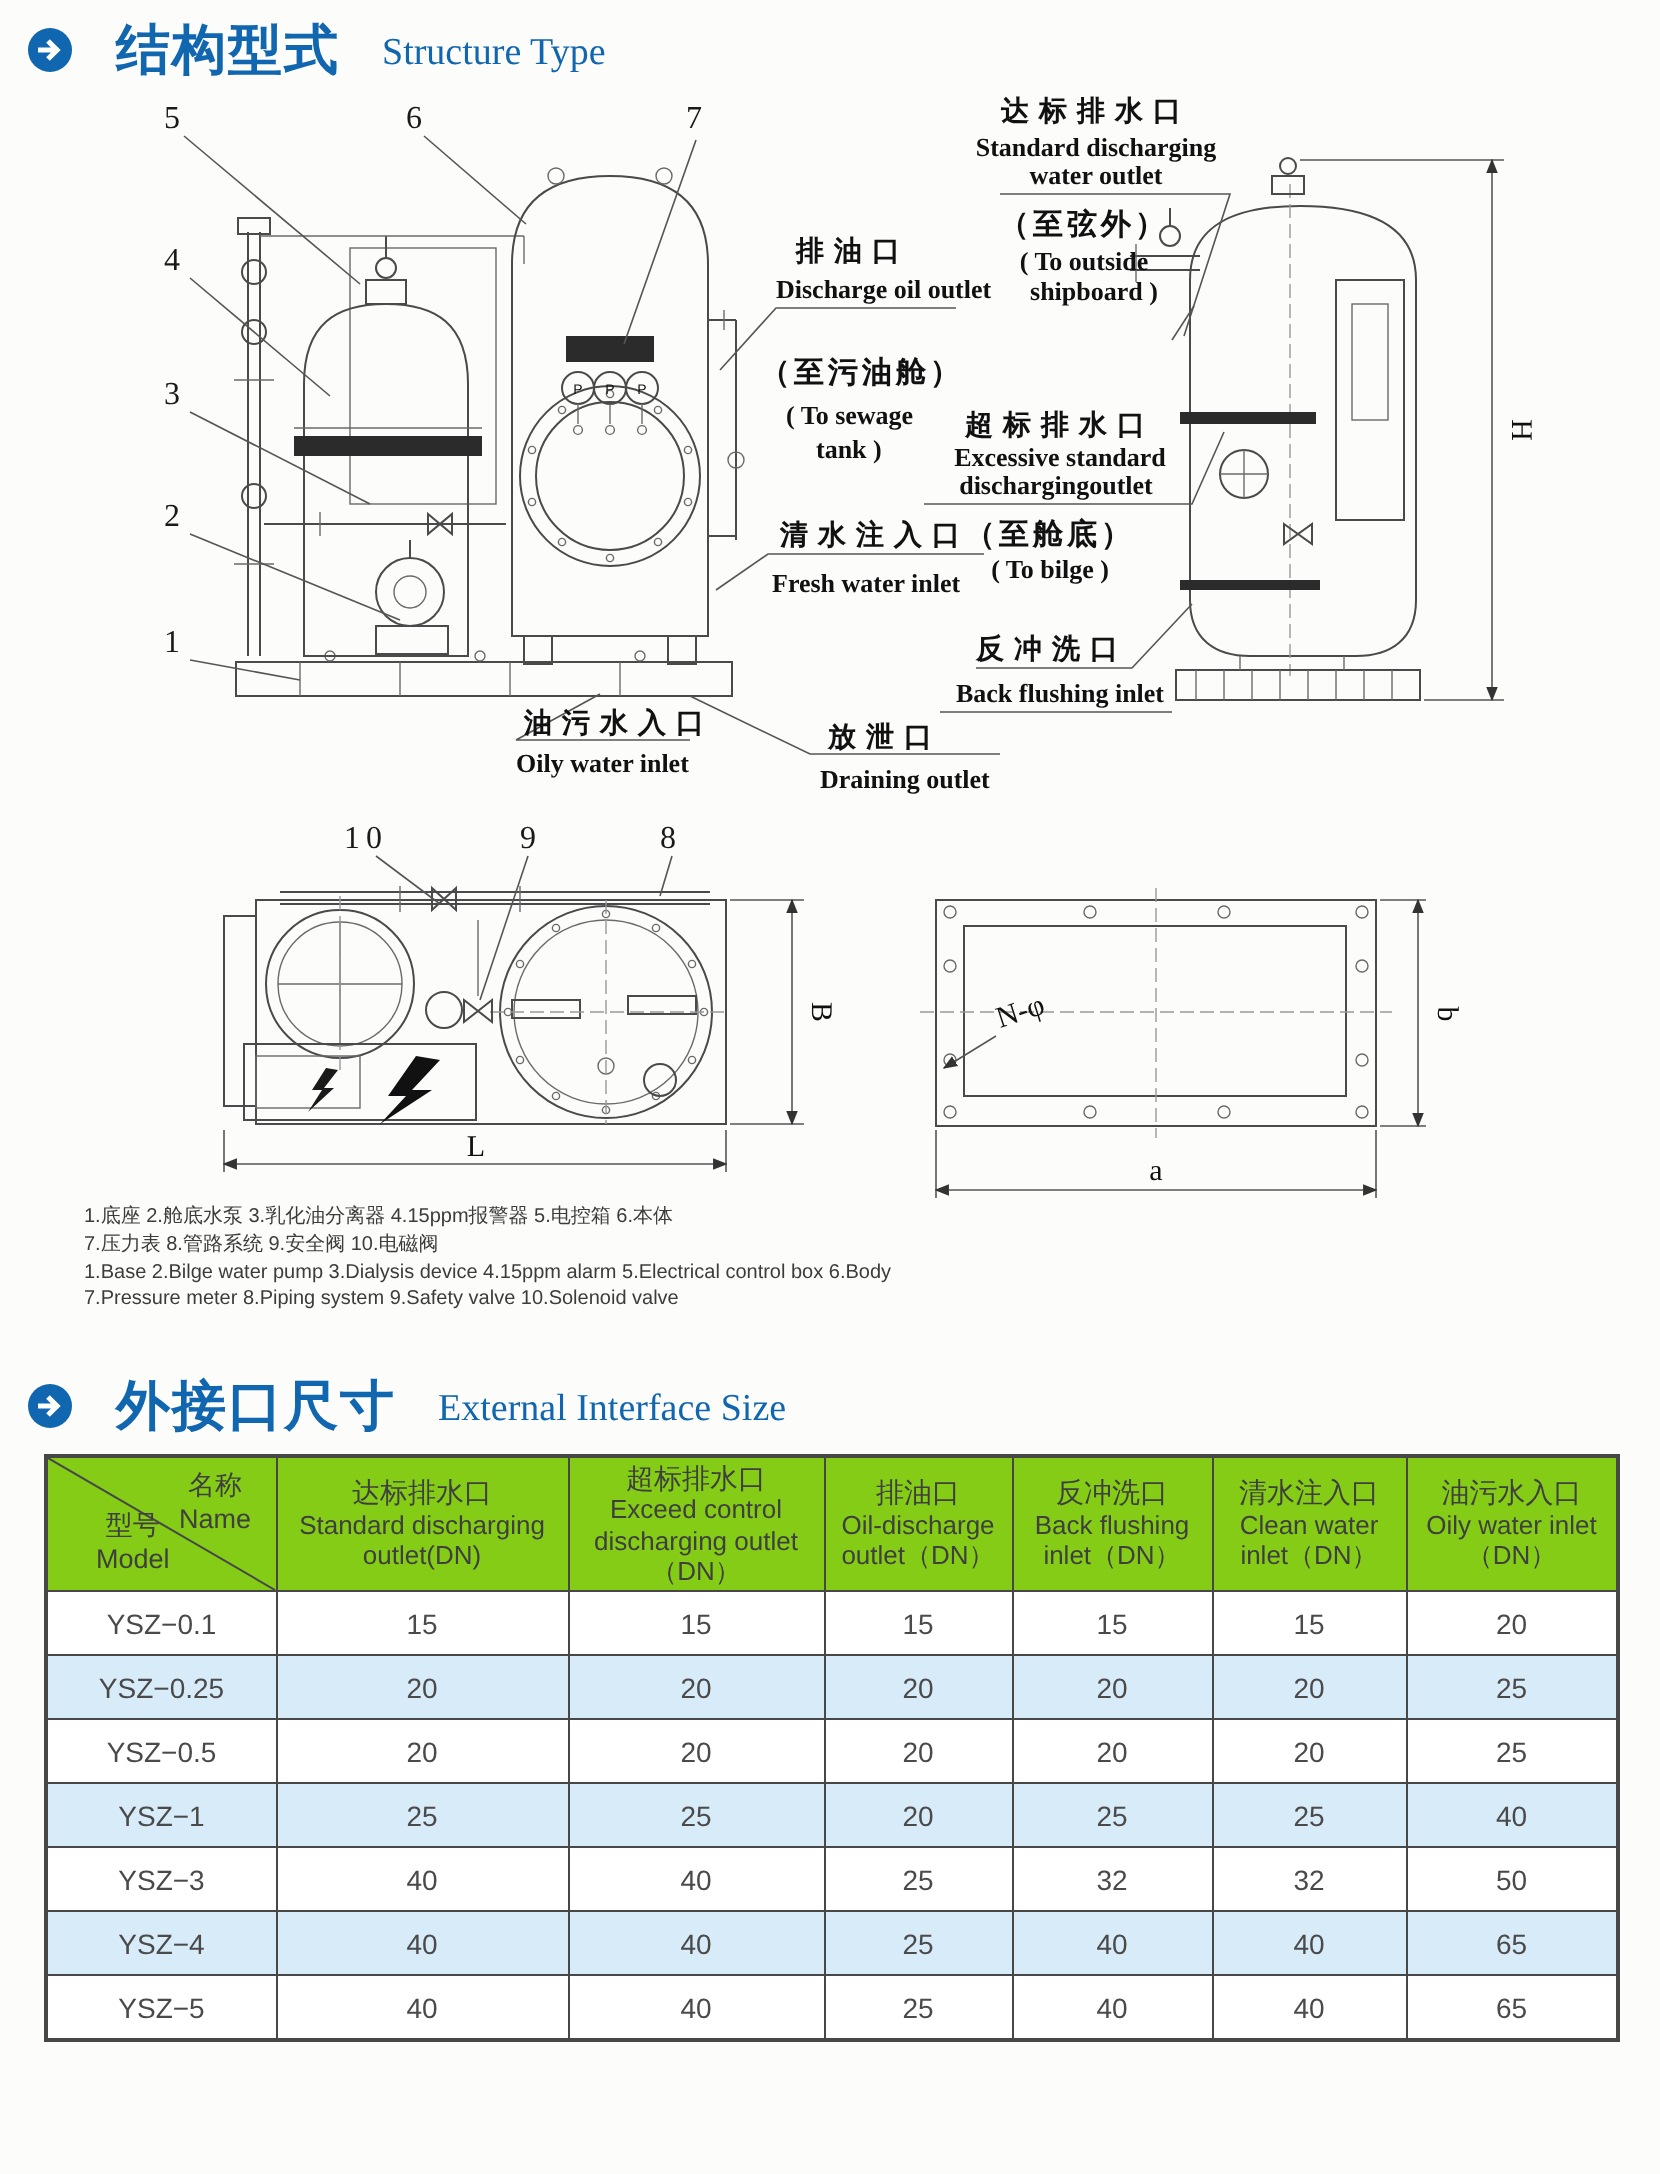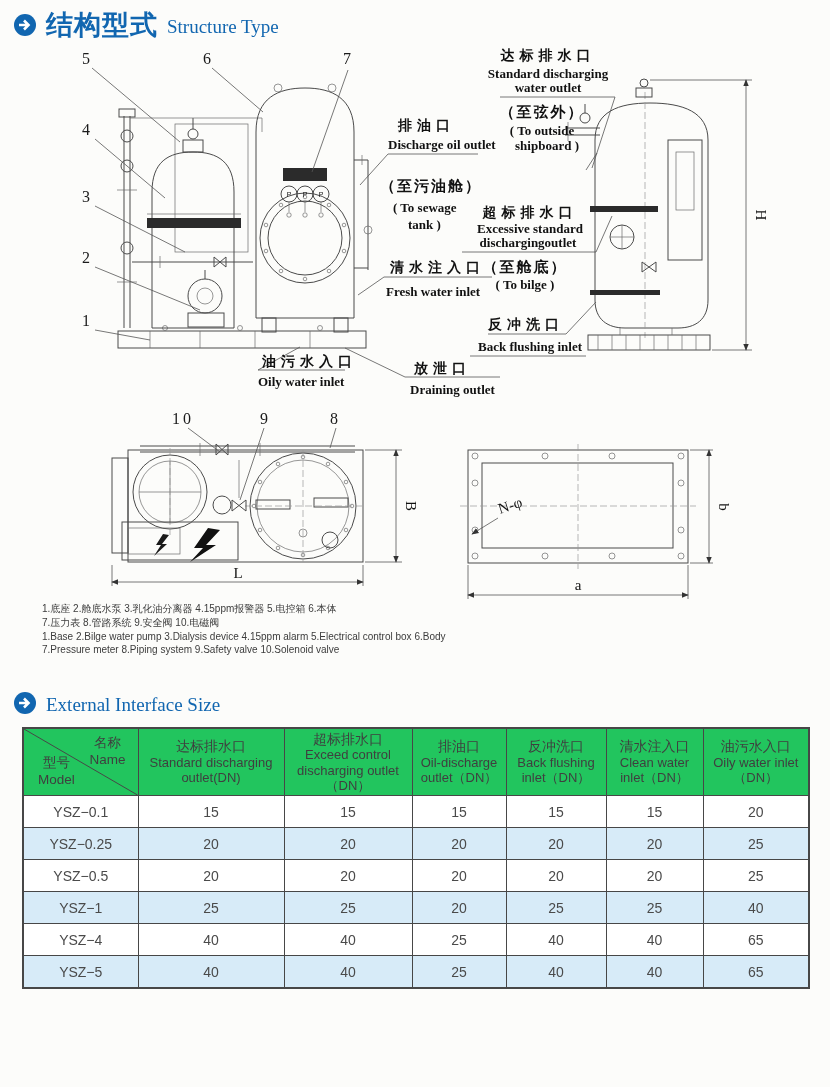--- a/index.html
+++ b/index.html
@@ -1,19 +1,19 @@
 <!DOCTYPE html>
 <html><head>
 <meta charset="utf-8">
 <style>
   html,body{margin:0;padding:0;background:#e8e8e6;}
   .page{position:relative;width:830px;height:1087px;background:#fcfcfa;overflow:hidden;
         font-family:"Liberation Sans",sans-serif;}
   
-  .sec-header{position:absolute;left:13px;height:34px;display:flex;align-items:center;gap:9px;}
+  .sec-header{position:absolute;left:13px;height:34px;display:flex;align-items:center;gap:21px;}
   .sec-header .hicon{width:24px;height:24px;flex:0 0 auto;}
   .sec-title-zh{font-size:27px;font-weight:bold;color:#1166b0;letter-spacing:1px;
                 font-family:"Liberation Sans",sans-serif;}
   .sec-title-en{font-size:19px;font-weight:normal;color:#1166b0;position:relative;top:2px;
                 font-family:"Liberation Serif",serif;}
   #sec1{top:8px;}
   #sec2{top:686px;}
   
   svg.drawing{position:absolute;left:0;top:0;}
   .ln{stroke:#4a4a4a;stroke-width:1;fill:none;}
@@ -28,29 +28,29 @@
   .dim{font:15px "Liberation Serif",serif;fill:#111;}
   .gp{font:7px "Liberation Sans",sans-serif;fill:#111;}
   .mid{text-anchor:middle;}
   
   .parts{position:absolute;left:42px;top:602px;font-size:10px;color:#3c3c3c;line-height:1.38;}
   
   .spec{position:absolute;left:22px;top:727px;width:786px;border-collapse:collapse;
         table-layout:fixed;background:#fff;color:#4a4a4a;border:2px solid #474747;}
   .spec th,.spec td{border:1px solid #474747;text-align:center;vertical-align:middle;
         padding:0;font-weight:normal;}
-  .spec thead th{background:#22c55e;height:66px;font-size:13.5px;line-height:1.18;color:#3f3f3f;}
+  .spec thead th{background:#84cc16;height:66px;font-size:13.5px;line-height:1.18;color:#3f3f3f;}
   .spec thead th .zh{font-size:14px;}
   .spec thead th .en{font-size:13px;}
   .spec tbody td{height:31px;font-size:14px;}
   .spec tbody tr:nth-child(even){background:#d7ebf8;}
   .corner{position:relative;}
   .corner svg{position:absolute;left:0;top:0;width:100%;height:100%;}
   .c-name{position:absolute;top:6px;right:12px;text-align:center;line-height:1.25;}
-  .c-model{position:absolute;bottom:6px;left:14px;line-height:1.25;}
+  .c-model{position:absolute;bottom:6px;left:24px;line-height:1.25;}
 </style>
 </head>
 <body>
 
 <div class="page">
 
   <div class="sec-header" id="sec1">
     <svg class="hicon" viewBox="0 0 24 24">
       <circle cx="12" cy="12" r="11" fill="#1166b0"></circle>
       <path d="M6,12 h9 M11,7.5 l4.5,4.5 -4.5,4.5" stroke="#fff" stroke-width="2.6" fill="none"></path>
@@ -350,20 +350,21 @@
     <div>7.压力表   8.管路系统    9.安全阀    10.电磁阀</div>
     <div>1.Base  2.Bilge water pump  3.Dialysis device  4.15ppm alarm  5.Electrical control box  6.Body</div>
     <div>7.Pressure meter  8.Piping system  9.Safety valve  10.Solenoid valve</div>
   </div>
 
   <div class="sec-header" id="sec2">
     <svg class="hicon" viewBox="0 0 24 24">
       <circle cx="12" cy="12" r="11" fill="#1166b0"></circle>
       <path d="M6,12 h9 M11,7.5 l4.5,4.5 -4.5,4.5" stroke="#fff" stroke-width="2.6" fill="none"></path>
     </svg>
+    <span class="sec-title-zh">外接口尺寸</span>
     <span class="sec-title-en">External Interface Size</span>
   </div>
 
   <table class="spec">
     <colgroup>
       <col style="width:115px">
         <col style="width:146px">
         <col style="width:128px">
       <col style="width:94px">
         <col style="width:100px">
@@ -442,20 +443,29 @@
       <tr>
         <td>YSZ−1</td>
         <td>25</td>
         <td>25</td>
         <td>20</td>
         <td>25</td>
         <td>25</td>
         <td>40</td>
       </tr>
       <tr>
+        <td>YSZ−3</td>
+        <td>40</td>
+        <td>40</td>
+        <td>25</td>
+        <td>32</td>
+        <td>32</td>
+        <td>50</td>
+      </tr>
+      <tr>
         <td>YSZ−4</td>
         <td>40</td>
         <td>40</td>
         <td>25</td>
         <td>40</td>
         <td>40</td>
         <td>65</td>
       </tr>
       <tr>
         <td>YSZ−5</td>

